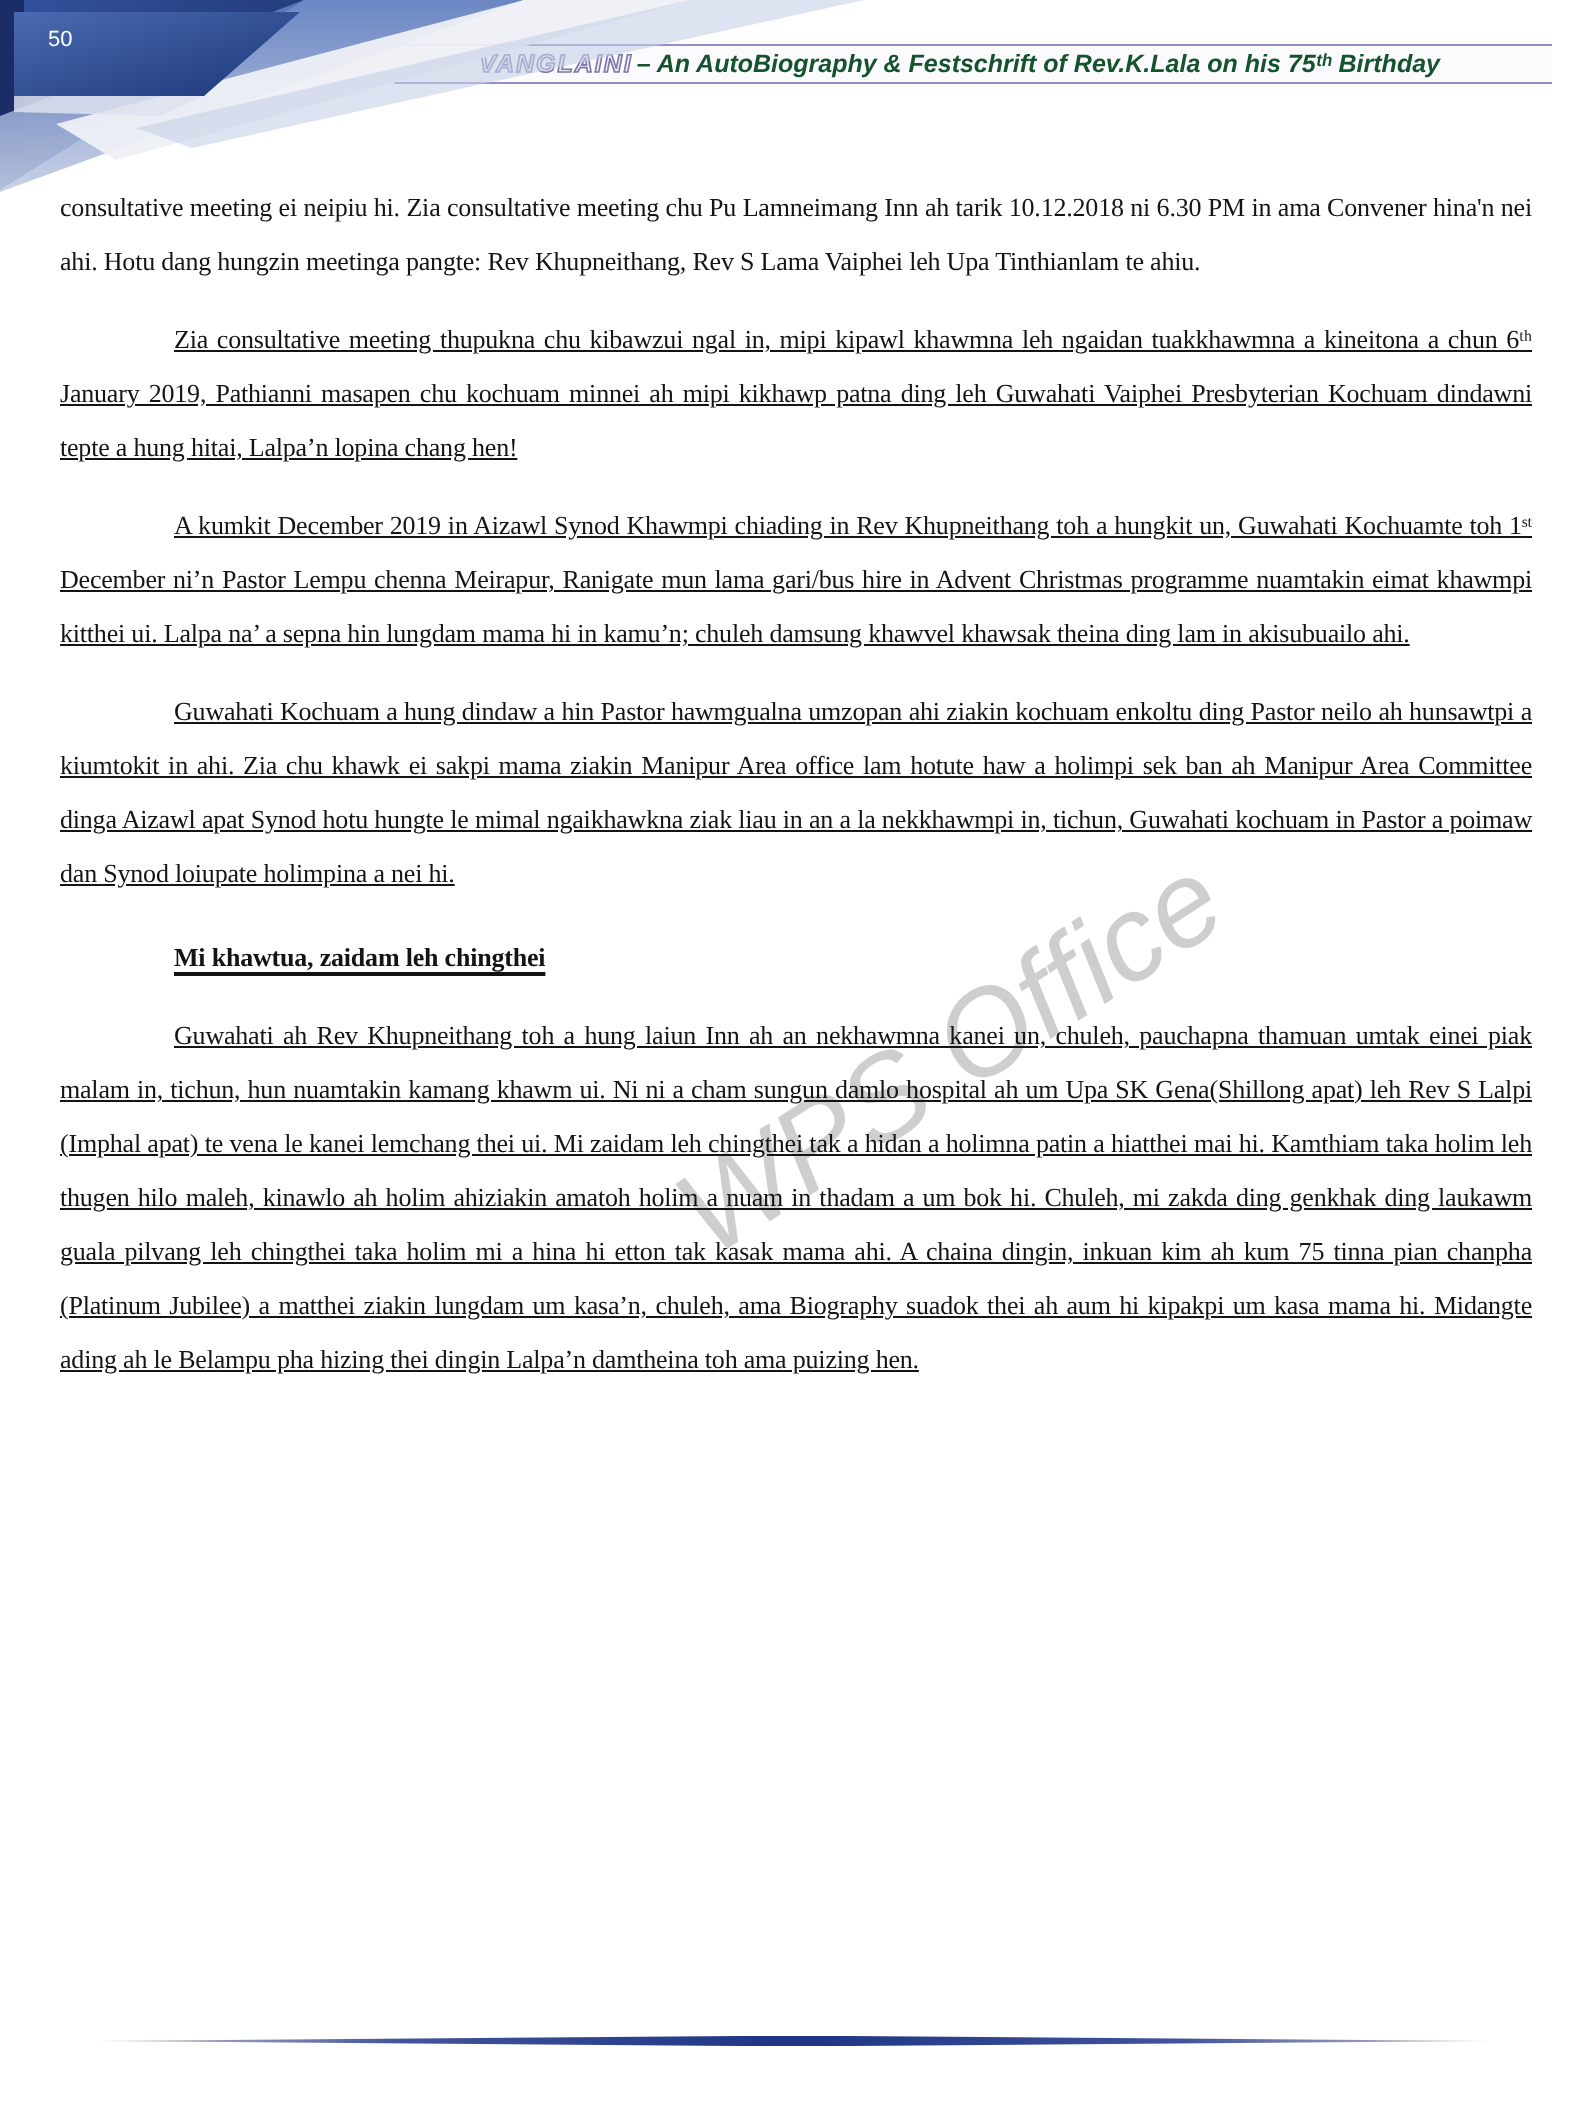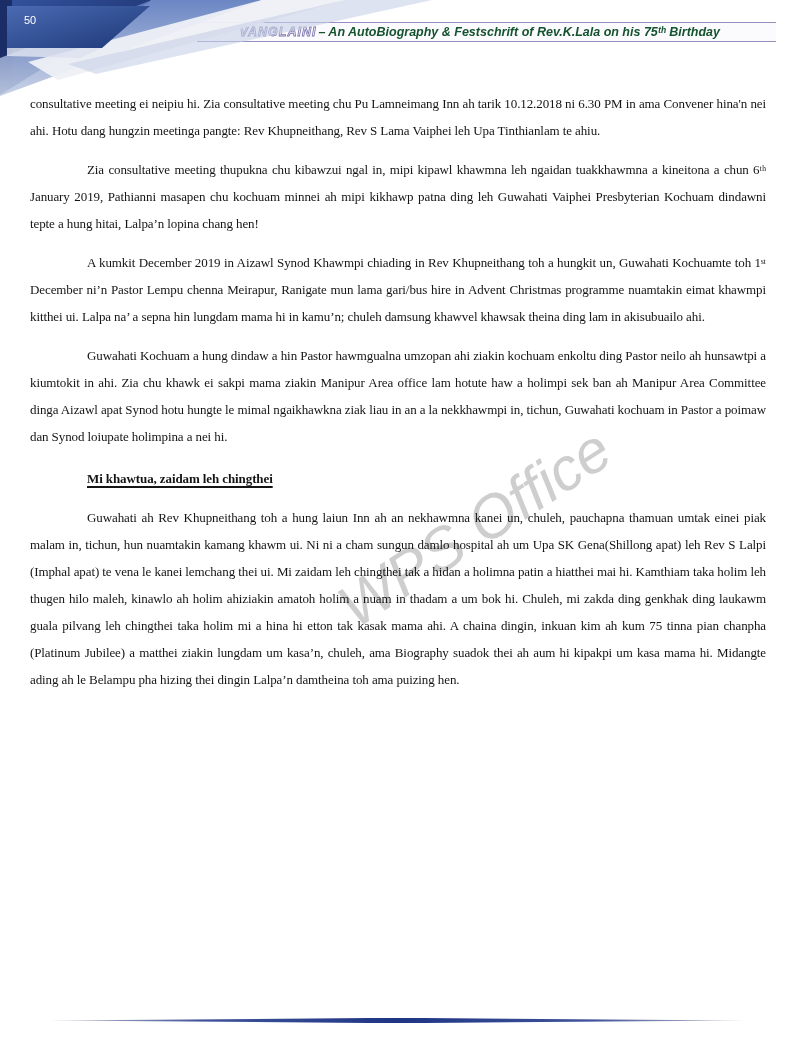--- a/index.html
+++ b/index.html
@@ -64,21 +64,21 @@
   .content {
     position:absolute; left:30px; right:28px; top:90px;
     z-index:1;
     font-size:13px;
     line-height:27px;
     letter-spacing:-0.1px;
     color:#141414;
     text-align:justify;
   }
   .content p { margin-bottom:12px; }
-  .content p.indent { text-indent:57px; }
+  .content p.indent { text-indent:57px;text-decoration:underline; }
   .content p.heading { margin-left:57px; text-indent:0; margin-top:15px; margin-bottom:12px; }
   .content p.heading span {
     font-weight:bold;
     text-decoration:underline;
     text-decoration-thickness:1.5px;
     text-underline-offset:3px;
   }
   .content p.closing { margin-bottom:0; }
 
   

